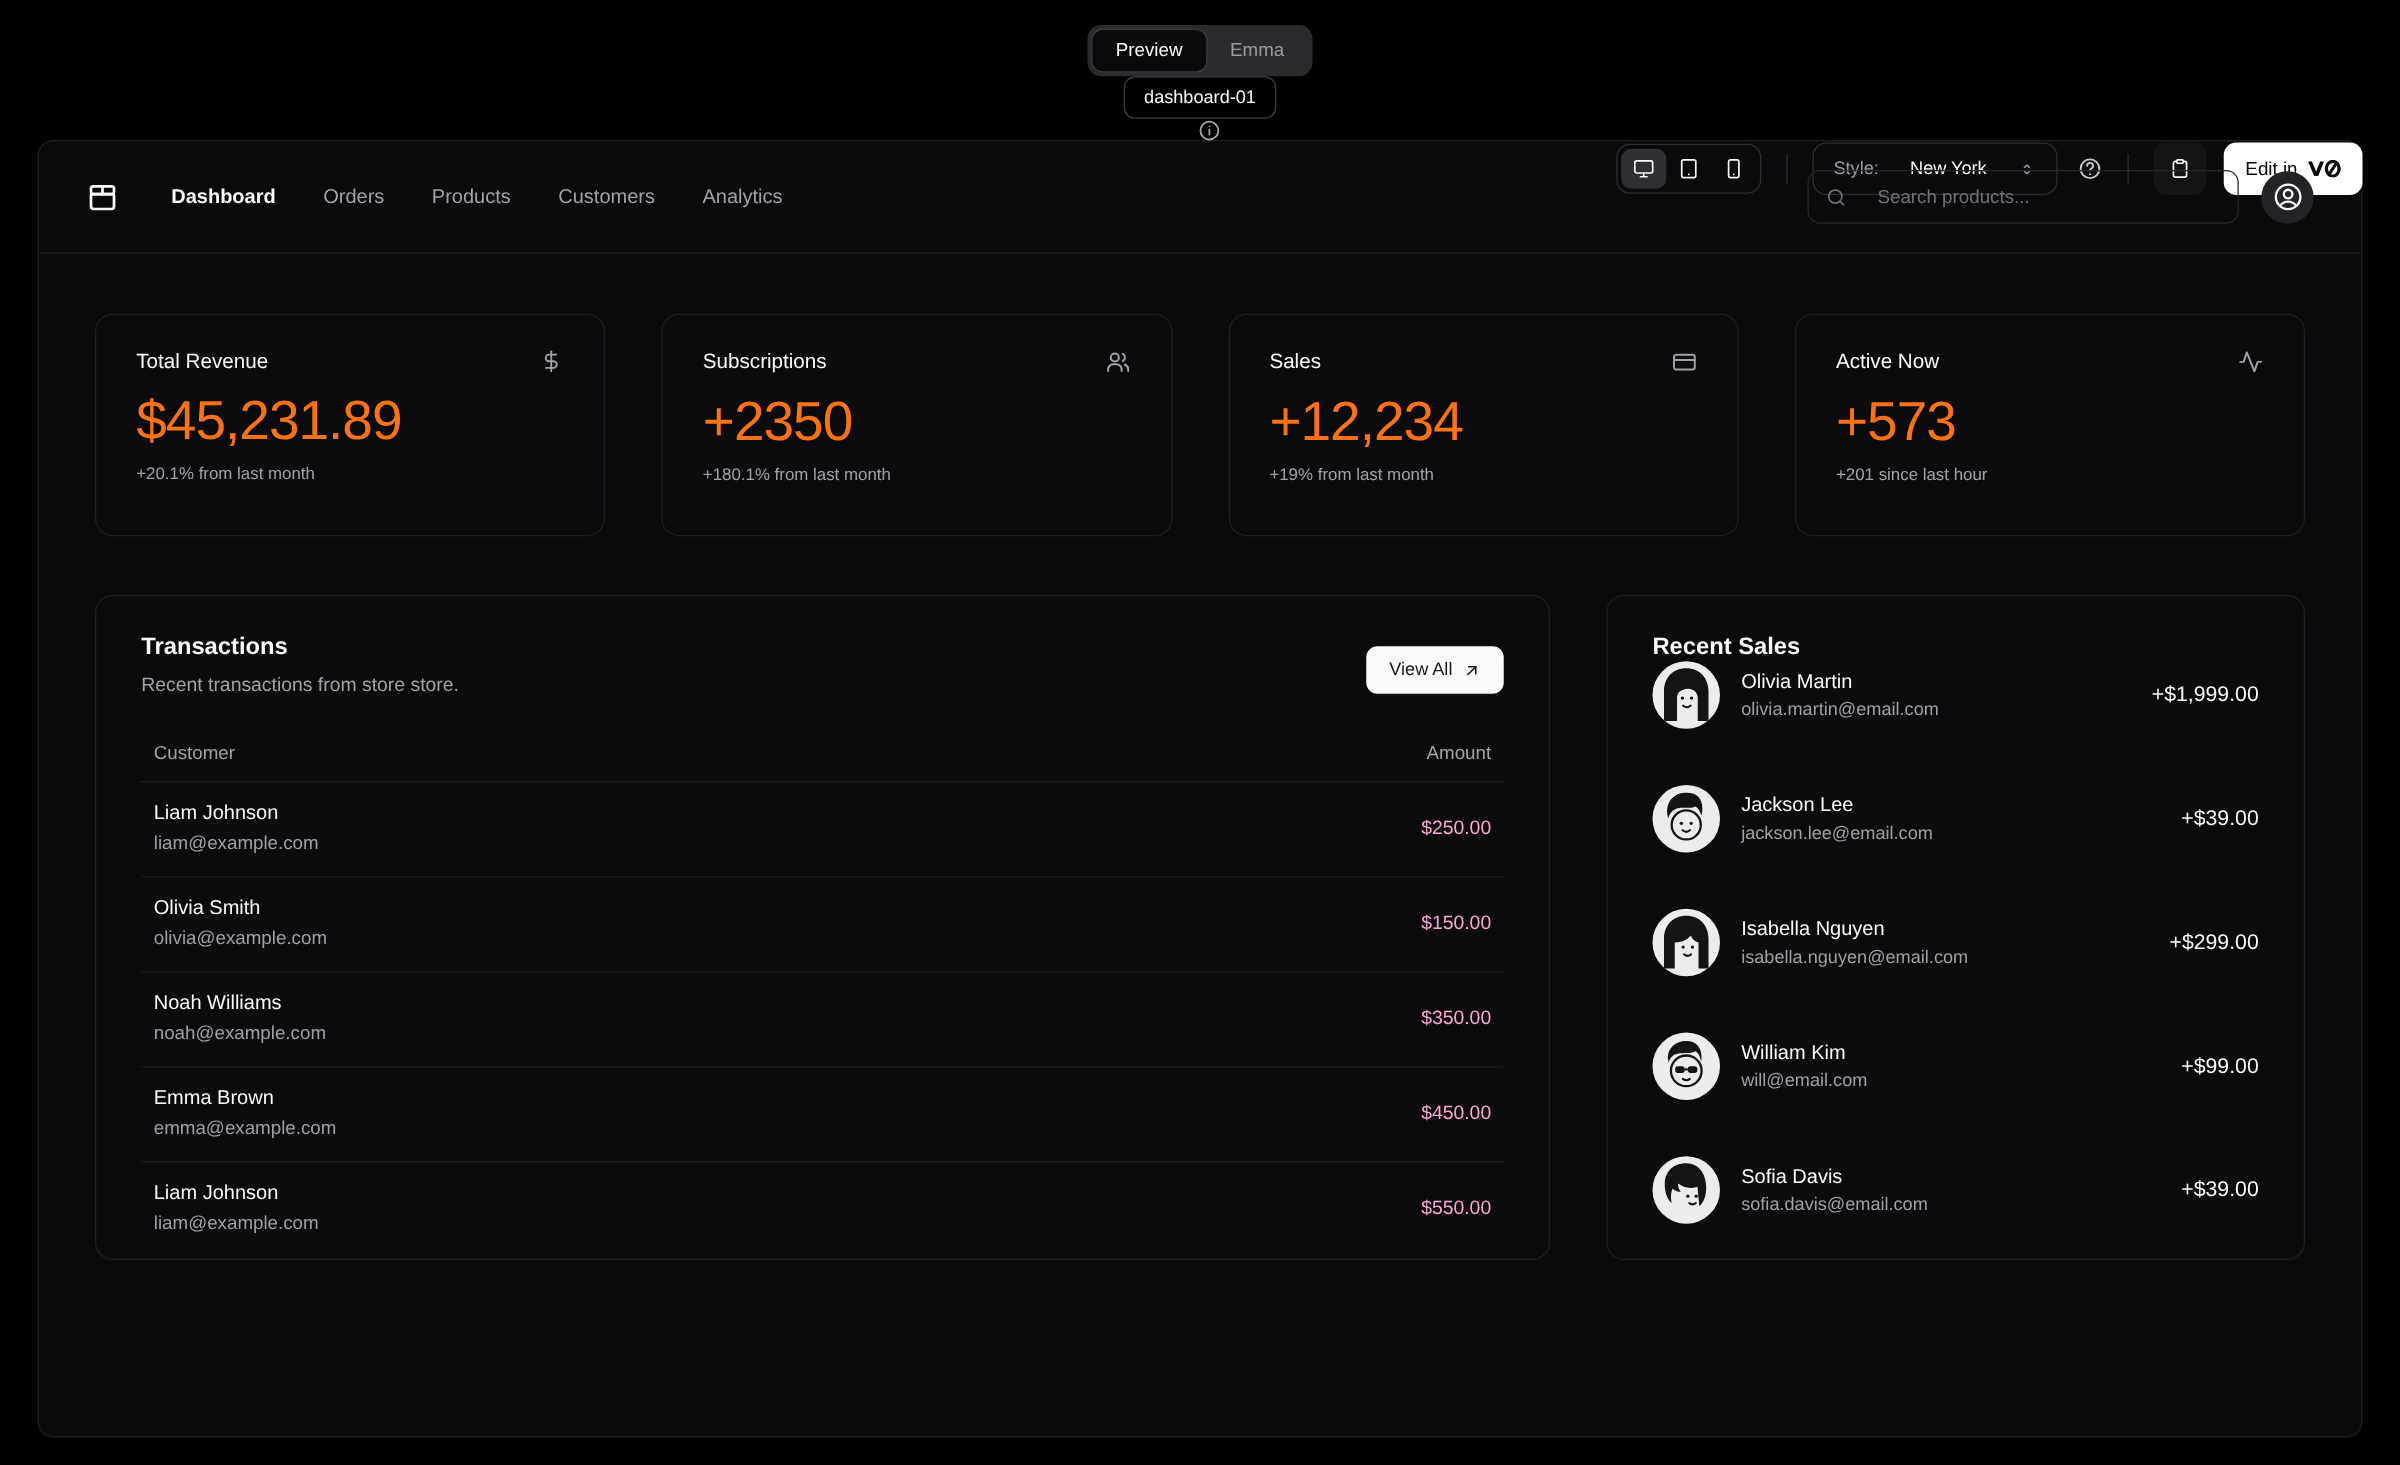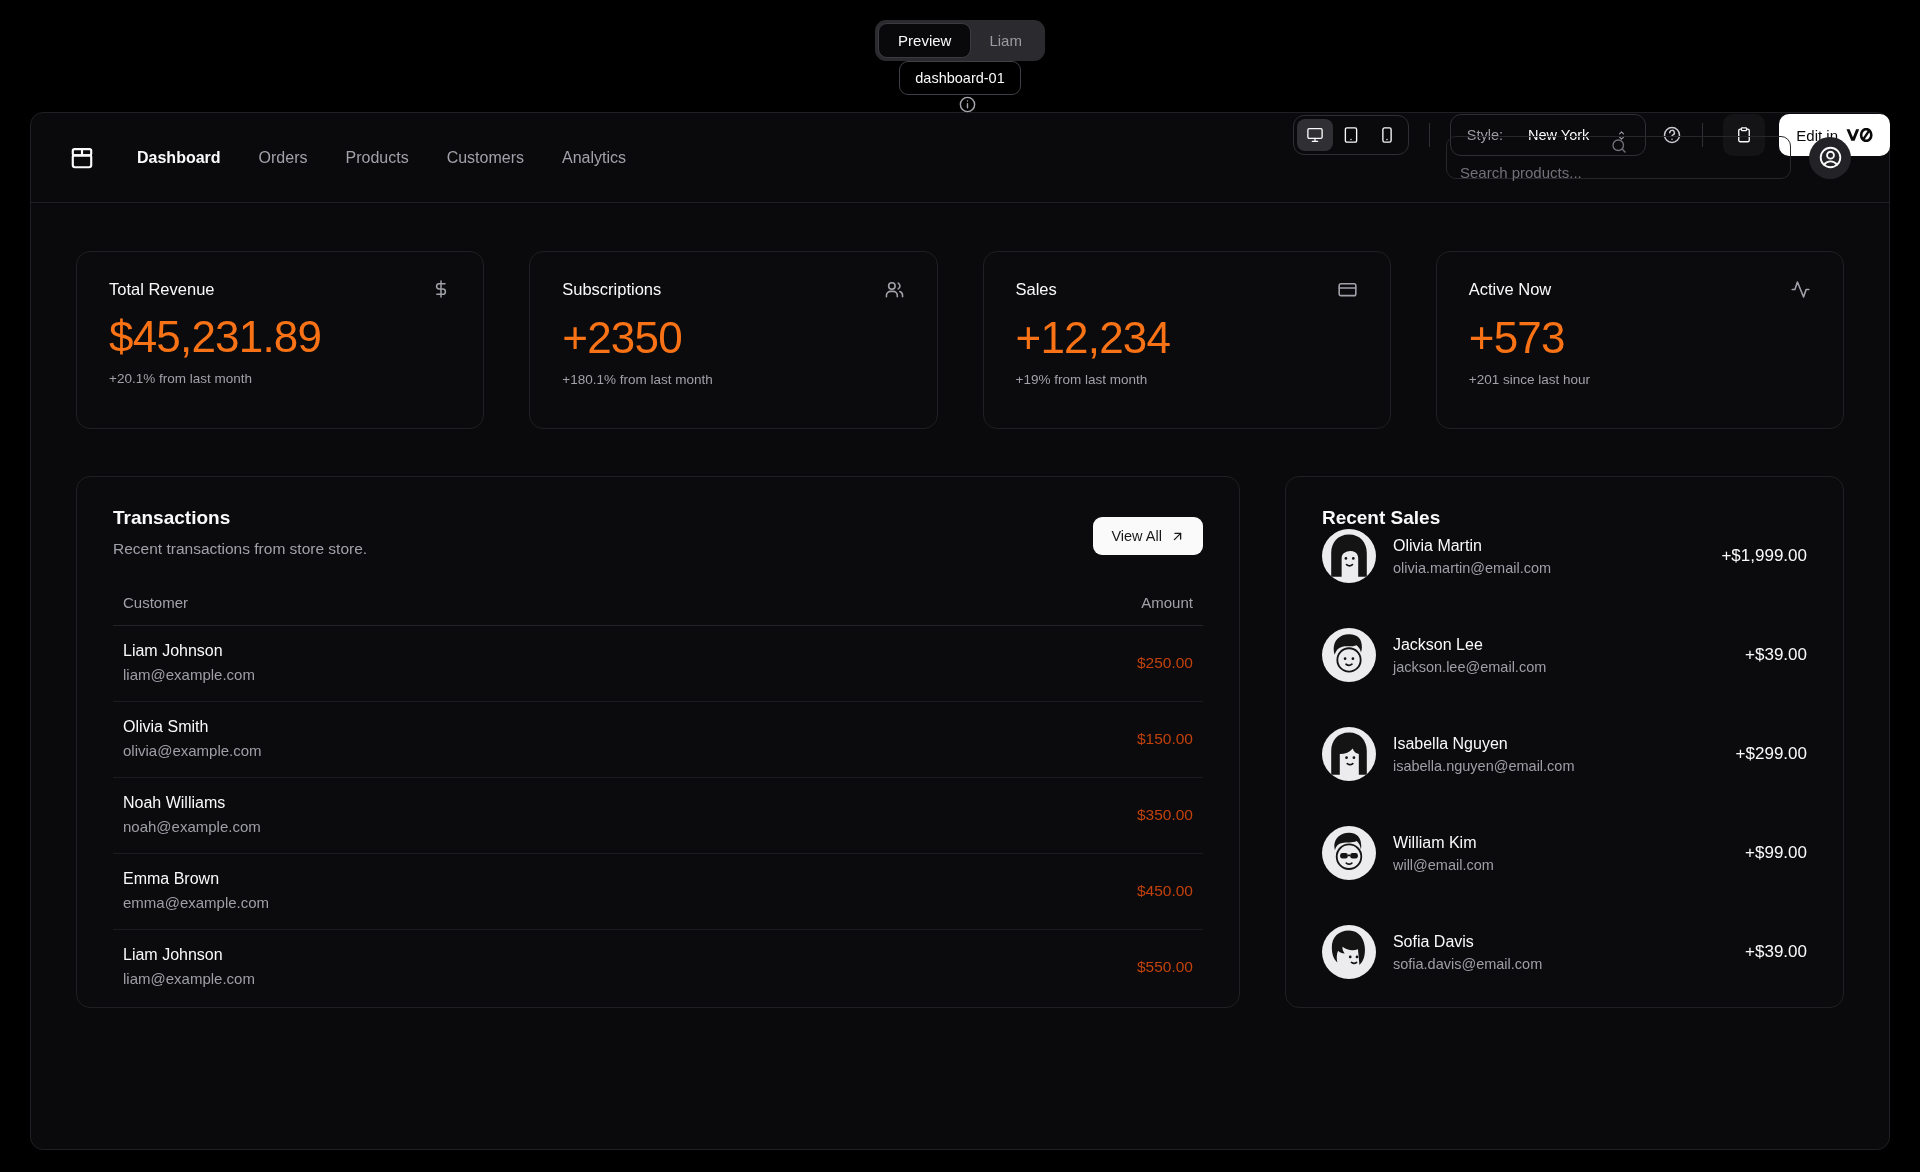--- a/index.html
+++ b/index.html
@@ -28,21 +28,21 @@
 
   
   .frame { margin:44px 30px 0 30px; height:1038px; background:#0a0a0c; border:1px solid #202024; border-radius:13px; overflow:hidden; }
 
   .navbar { height:90px; display:flex; align-items:center; padding:0 38px; border-bottom:1px solid #1f1f23; }
   .brand { color:#fafafa; margin-right:42px; display:flex; }
   .nav-links { display:flex; align-items:center; gap:38px; }
   .nav-link { font-size:16px; color:#a1a1aa; cursor:pointer; }
   .nav-link.active { color:#fafafa; font-weight:600; }
   .nav-right { margin-left:auto; display:flex; align-items:center; gap:18px; }
-  .searchbox { display:flex; align-items:center; gap:9px; width:345px; height:43px; border:1px solid #27272a; border-radius:10px; padding:0 13px; color:#71717a;flex-direction:column; }
+  .searchbox { display:flex; align-items:center; gap:24px; width:345px; height:43px; border:1px solid #27272a; border-radius:10px; padding:0 13px; color:#71717a; }
   .searchbox input { background:transparent; border:none; outline:none; color:#d4d4d8; font-size:15px; font-family:"Liberation Sans", sans-serif; width:100%; }
   .searchbox input::placeholder { color:#71717a; }
   .user-btn { width:42px; height:42px; border-radius:50%; background:#232327; color:#fafafa; display:flex; align-items:center; justify-content:center; cursor:pointer; }
 
   .content { padding:48px 45px 0 45px; }
 
   
   .stats { display:grid; grid-template-columns:repeat(4,1fr); gap:45px; }
   .stat-card { background:#0b0b0d; border:1px solid #202024; border-radius:14px; padding:27px 32px; height:178px; }
   .stat-head { display:flex; align-items:center; justify-content:space-between; }
@@ -58,37 +58,37 @@
   .panel-title { color:#fafafa; font-size:19px; font-weight:700; }
   .panel-desc { color:#a1a1aa; font-size:15.5px; margin-top:11px; }
   .viewall-btn { display:flex; align-items:center; gap:8px; background:#fafafa; color:#18181b; font-size:14.5px; font-weight:500; border-radius:9px; padding:11px 18px; cursor:pointer; margin-top:10px; }
 
   .tx-table { margin-top:36px; }
   .tx-thead { display:flex; justify-content:space-between; padding:0 10px 14px 10px; border-bottom:1px solid #232327; color:#a1a1aa; font-size:15px; }
   .tx-row { display:flex; justify-content:space-between; align-items:center; padding:16px 10px 18px 10px; border-bottom:1px solid #1c1c20; cursor:default; }
   .tx-row:last-child { border-bottom:none; }
   .tx-name { color:#fafafa; font-size:16px; font-weight:500; }
   .tx-email { color:#9f9fa8; font-size:15px; margin-top:6px; }
-  .tx-amount { color:#c2410c; font-size:15.5px; }
+  .tx-amount { color:#f9a8d4; font-size:15.5px; }
 
   .rs-list { }
   .rs-item { display:flex; align-items:center; margin-bottom:45px; }
   .avatar { width:54px; height:54px; border-radius:50%; background:#ececee; overflow:hidden; flex-shrink:0; }
   .rs-text { margin-left:17px; }
   .rs-name { color:#fafafa; font-size:16px; font-weight:500; }
   .rs-email { color:#9f9fa8; font-size:14.5px; margin-top:5px; }
   .rs-amount { margin-left:auto; color:#fafafa; font-size:17px; font-weight:500; }
 </style>
 </head>
 <body>
 
 <div class="toolbar">
   <div class="seg">
     <div class="seg-btn active">Preview</div>
-    <div class="seg-btn">Liam</div>
+    <div class="seg-btn">Emma</div>
   </div>
   <div class="tdivider"></div>
   <div class="block-badge">dashboard-01</div>
   <div class="info-btn">
     <svg width="19" height="19" viewBox="0 0 24 24" class="stroke-ic">
         <circle cx="12" cy="12" r="9"></circle>
         <path d="M12 11v5"></path>
         <path d="M12 7.6v.01"></path>
       </svg>
   </div>

